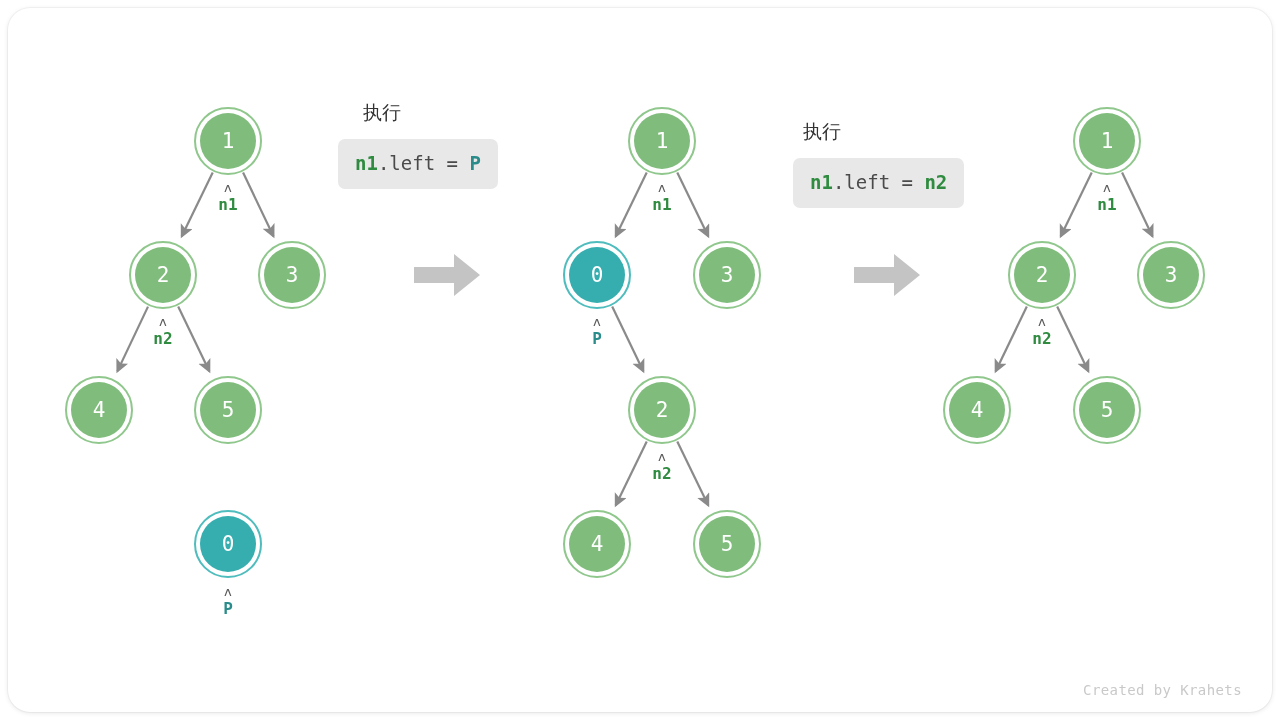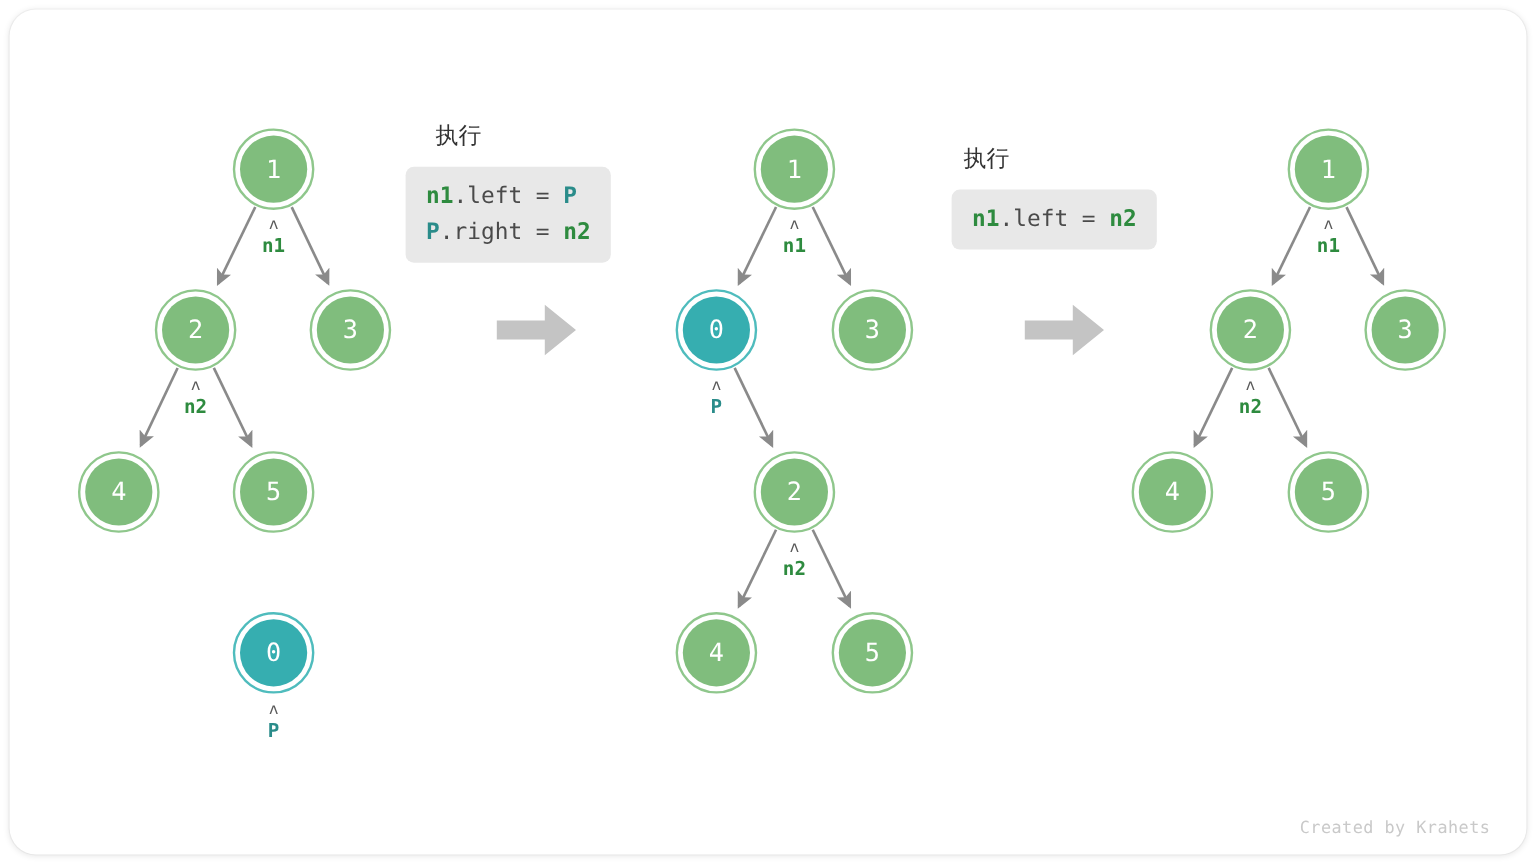--- a/index.html
+++ b/index.html
@@ -271,21 +271,20 @@
       </div>
       <div class="ptr green-ptr" style="left: 1042px; top: 316px;">
         <span class="caret">ʌ</span>
         <span class="pname">n2</span>
       </div>
     </div>
 
   <div class="caption" style="left:363px; top:100px;">执行</div>
   <div class="codebox" id="code-1" style="left:338px; top:139px;">
       <span class="ln"><span class="tok-n">n1</span><span class="tok-d">.left = </span><span class="tok-p">P</span></span>
-      <span class="ln"><span class="tok-p">P</span><span class="tok-d">.right = </span><span class="tok-n">n2</span></span>
     </div>
 
   <div class="caption" style="left:803px; top:119px;">执行</div>
   <div class="codebox" id="code-2" style="left:793px; top:158px;">
       <span class="ln"><span class="tok-n">n1</span><span class="tok-d">.left = </span><span class="tok-n">n2</span></span>
     </div>
 
   <div id="credit">Created by Krahets</div>
 </div>
 

